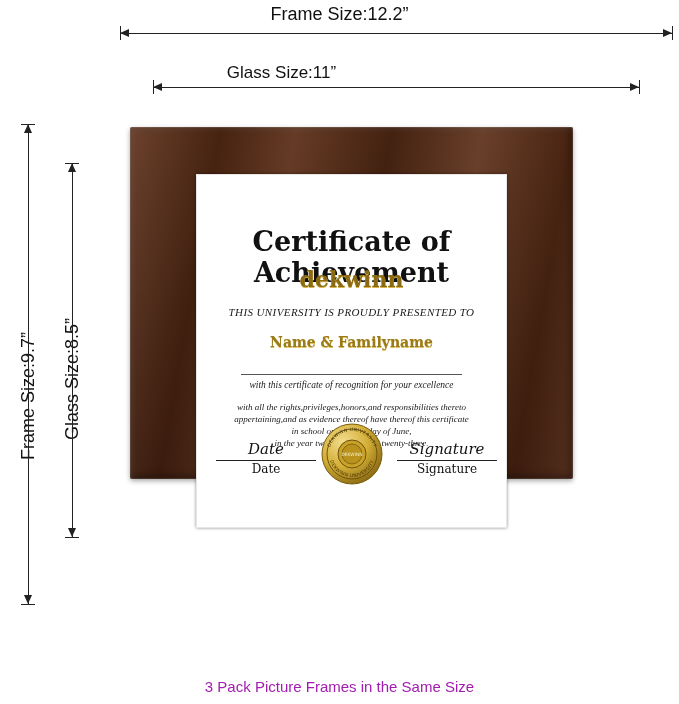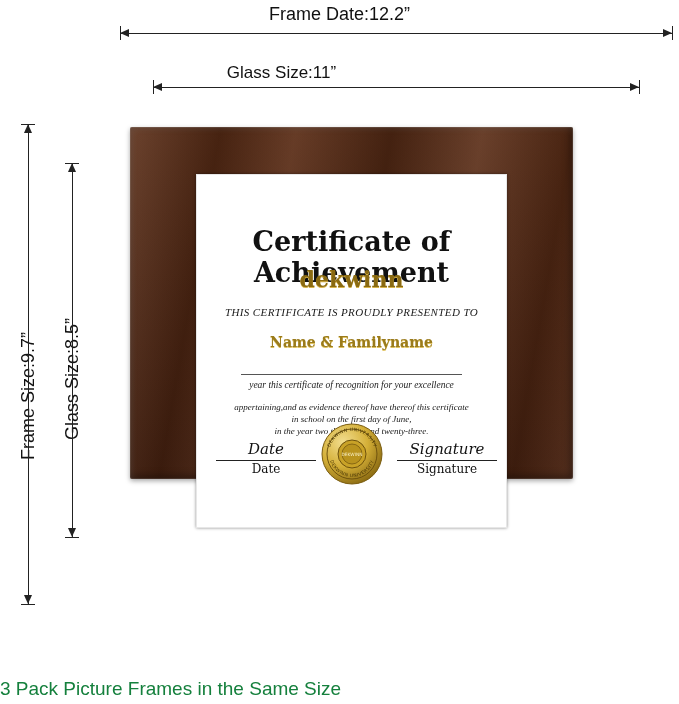--- a/index.html
+++ b/index.html
@@ -251,29 +251,29 @@
     width: 64px;
     height: 64px;
   }
 
   
   #bottom-caption {
     position: absolute;
     left: 0;
     top: 678px;
     width: 679px;
-    text-align: left;
-    font-size: 19px;
-    color: #15803d;
+    text-align: center;
+    font-size: 15px;
+    color: #a21caf;
   }
 </style>
 </head>
 <body>
 
-<div class="dim-label" id="frame-width-label">Frame Date:12.2”</div>
+<div class="dim-label" id="frame-width-label">Frame Size:12.2”</div>
 <div class="dim-label" id="glass-width-label">Glass Size:11”</div>
 <div class="dim-label v-label" id="frame-height-label">Frame Size:9.7”</div>
 <div class="dim-label v-label" id="glass-height-label">Glass Size:8.5”</div>
 
 <div class="ruler">
   <div class="cap-v" style="left:120px; top:26px;"></div>
   <div class="cap-v" style="left:672px; top:26px;"></div>
   <div class="h-line" style="left:120px; top:33px; width:552px;"></div>
   <div class="arrow arrow-left" style="left:120px; top:29px;"></div>
   <div class="arrow arrow-right" style="left:663px; top:29px;"></div>
@@ -303,27 +303,28 @@
   <div class="arrow arrow-down" style="left:68px; top:528px;"></div>
 </div>
 
 <div id="picture-frame">
   <div id="frame-bevel"></div>
 
   <div id="certificate">
 
     <div class="cert-title">Certificate of Achievement</div>
     <div class="cert-org">dekwinn</div>
-    <div class="cert-presented">THIS CERTIFICATE IS PROUDLY PRESENTED TO</div>
+    <div class="cert-presented">THIS UNIVERSITY IS PROUDLY PRESENTED TO</div>
     <div class="cert-name">Name &amp; Familyname</div>
 
     <div class="cert-rule"></div>
-    <div class="cert-sub">year this certificate of recognition for your excellence</div>
+    <div class="cert-sub">with this certificate of recognition for your excellence</div>
 
     <div class="cert-body">
+      <div>with all the rights,privileges,honors,and responsibilities thereto</div>
       <div>appertaining,and as evidence thereof have thereof this certificate</div>
       <div>in school on the first day of June,</div>
       <div>in the year two thousand and twenty-three.</div>
     </div>
 
     <div class="sign-block" id="date-block">
       <div class="sign-script">Date</div>
       <div class="sign-rule"></div>
       <div class="sign-caption">Date</div>
     </div>

